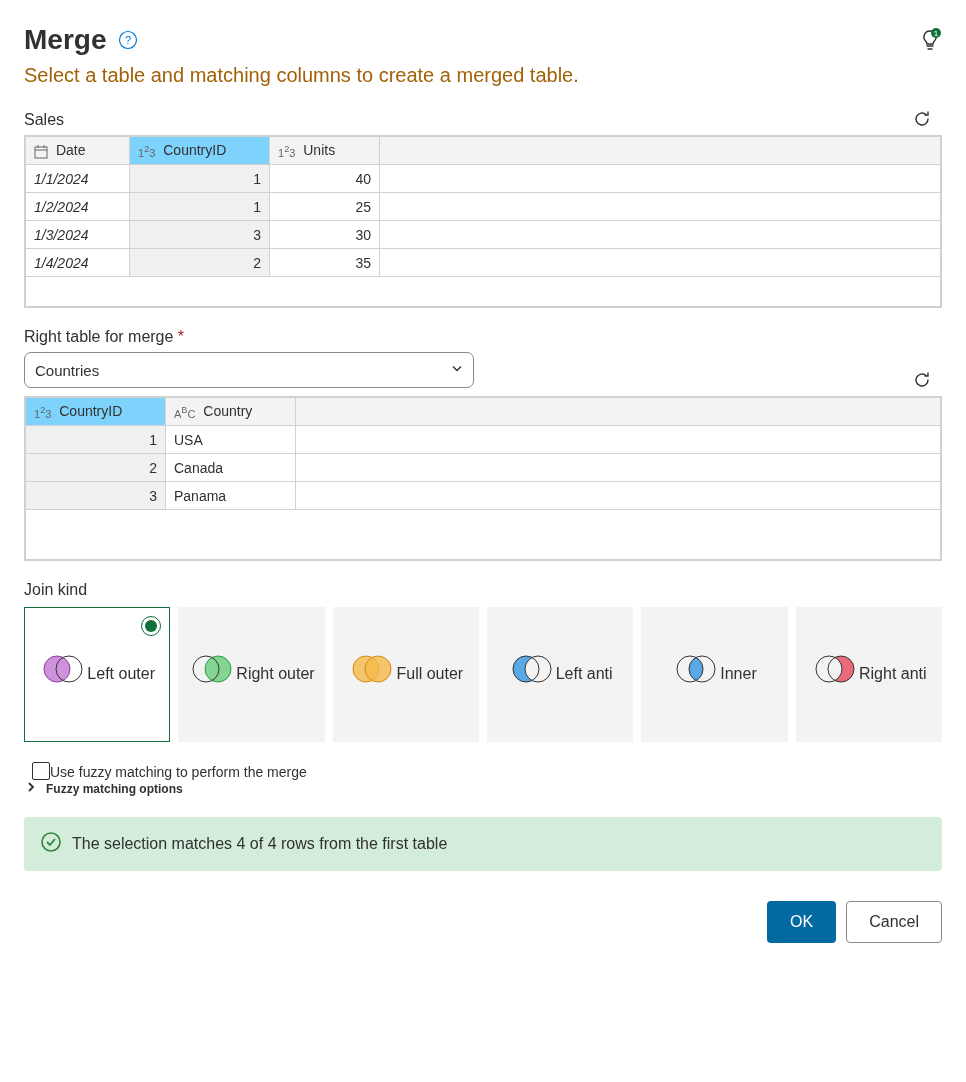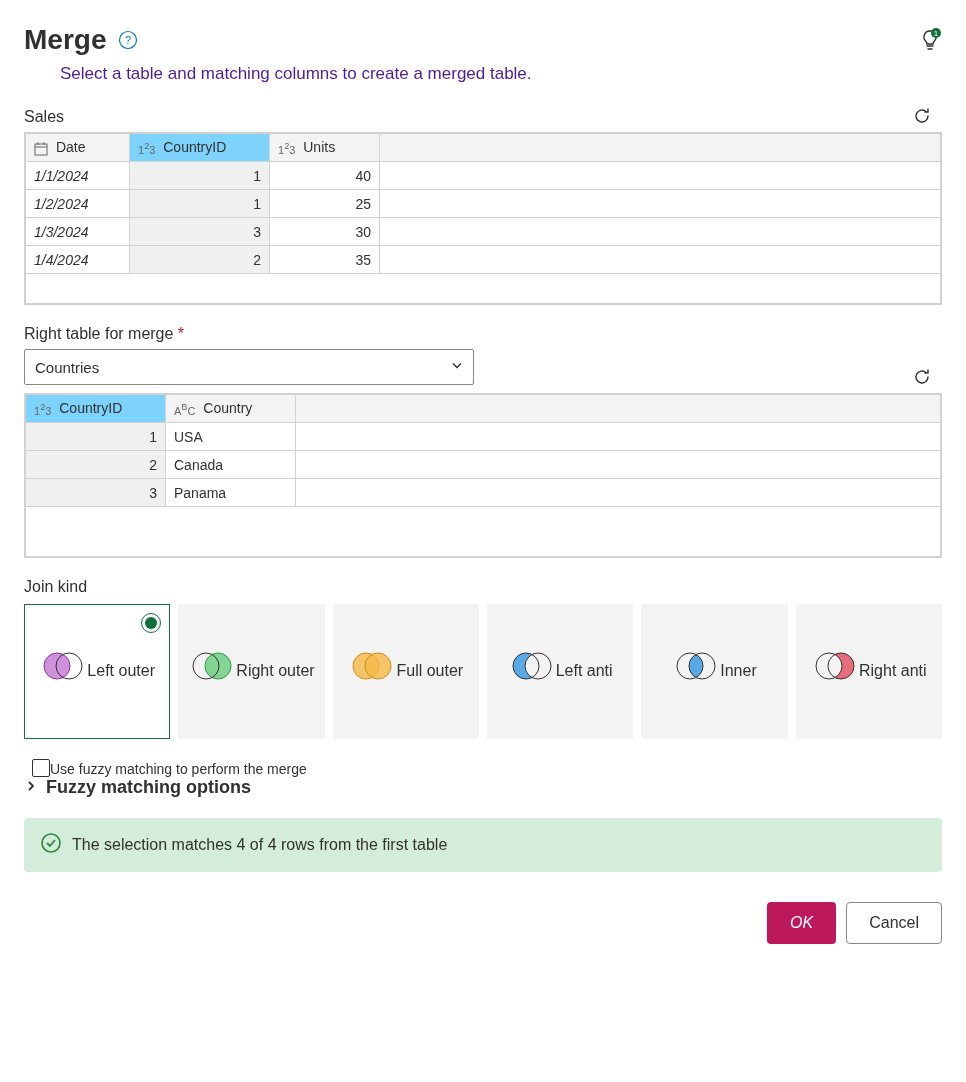--- a/index.html
+++ b/index.html
@@ -9,64 +9,64 @@
     color: #323130;
     background: #fff;
     padding: 24px;
     width: 966px;
   }
   .header { display: flex; align-items: center; justify-content: space-between; margin-bottom: 8px; }
   .header-left { display: flex; align-items: center; gap: 12px; }
   .title { font-size: 28px; font-weight: 600; }
   .help-icon { width: 20px; height: 20px; display: flex; align-items: center; justify-content: center; }
   .bulb-icon { width: 24px; height: 24px; position: relative; }
-  .subtitle { font-size: 17px; color: #4c1d95; margin-bottom: 24px; margin-left: 36px; }
+  .subtitle { font-size: 20px; color: #a16207; margin-bottom: 24px; }
   .section-label { font-size: 16px; margin-bottom: 6px; display: block; }
   .req { color: #a4262c; }
   .table-wrap { border: 1px solid #d1d1d1; margin-bottom: 20px; position: relative; }
   .refresh-icon { position: absolute; top: -28px; right: 8px; width: 22px; height: 22px; }
   table { border-collapse: collapse; width: 100%; }
   th, td { border: 1px solid #d1d1d1; padding: 4px 8px; text-align: left; font-weight: normal; height: 28px; }
   th { background: #f3f3f3; font-size: 14px; }
   th.selected { background: #7dd3fc; }
   td.num { text-align: right; }
   td.date { font-style: italic; text-align: left; }
   td.sel { background: #f0f0f0; text-align: right; }
   .type-icon { font-size: 11px; color: #666; margin-right: 4px; vertical-align: middle; }
   .table-body-pad { height: 30px; }
   .select-wrap { position: relative; display: inline-block; margin-bottom: 8px; }
   .select-field {
-    width: 450px; height: 36px; border: 1px solid #8a8886; border-radius: 2px;
+    width: 450px; height: 36px; border: 1px solid #8a8886; border-radius: 7px;
     padding: 0 32px 0 10px; font-size: 15px; background: #fff; display: flex; align-items: center;
   }
   .chevron { position: absolute; right: 10px; top: 50%; transform: translateY(-50%); }
   .join-grid { display: flex; gap: 8px; margin-top: 8px; margin-bottom: 20px; }
   .join-card {
     flex: 1; height: 135px; background: #f3f3f3; border: 1px solid #f3f3f3;
     display: flex; flex-direction: row; align-items: center; justify-content: center;
     position: relative; cursor: pointer; padding: 8px;
   }
   .join-card.selected { background: #fff; border: 1.5px solid #0f703b; }
   .join-radio {
     position: absolute; top: 8px; right: 8px; width: 20px; height: 20px;
     border: 1.5px solid #0f703b; border-radius: 50%; display: flex; align-items: center; justify-content: center;
   }
   .join-radio-dot { width: 12px; height: 12px; background: #0f703b; border-radius: 50%; }
   .venn { width: 48px; height: 32px; margin-bottom: 12px; }
   .join-label { font-size: 16px; text-align: center; line-height: 1.3; }
   .checkbox-row { display: flex; align-items: flex-end; gap: 0; padding-left: 8px; }
   .checkbox { width: 18px; height: 18px; border: 1px solid #323130; border-radius: 2px; }
-  .expander { display: flex; align-items: center; gap: 8px; font-size: 18px; font-weight: 600; margin-bottom: 20px; cursor: pointer; }
+  .expander { display: flex; align-items: center; gap: 8px; font-size: 12px; font-weight: 600; margin-bottom: 20px; cursor: pointer; }
   .status-bar {
     background: #d4edda; border-radius: 4px; padding: 14px 16px;
     display: flex; align-items: center; gap: 10px; margin-bottom: 30px; font-size: 16px;
   }
   .footer { display: flex; justify-content: flex-end; gap: 10px; }
   .btn { height: 42px; padding: 0 22px; font-size: 16px; border-radius: 4px; cursor: pointer; border: 1px solid transparent; }
-  .btn-primary { background: #be185d; color: #fff; font-style: italic; }
+  .btn-primary { background: #0369a1; color: #fff; }
   .btn-secondary { background: #fff; color: #323130; border: 1px solid #8a8886; }
   .col-date { width: 104px; }
   .col-cid { width: 140px; }
   .col-units { width: 110px; }
   .col-cid2 { width: 140px; }
   .col-country { width: 130px; }
   .rest { }
 </style>
 </head>
 <body>

